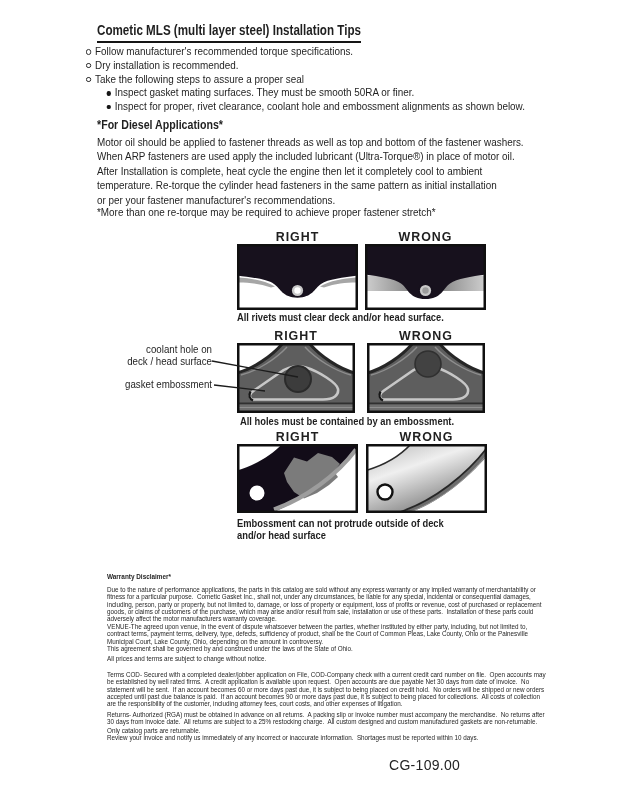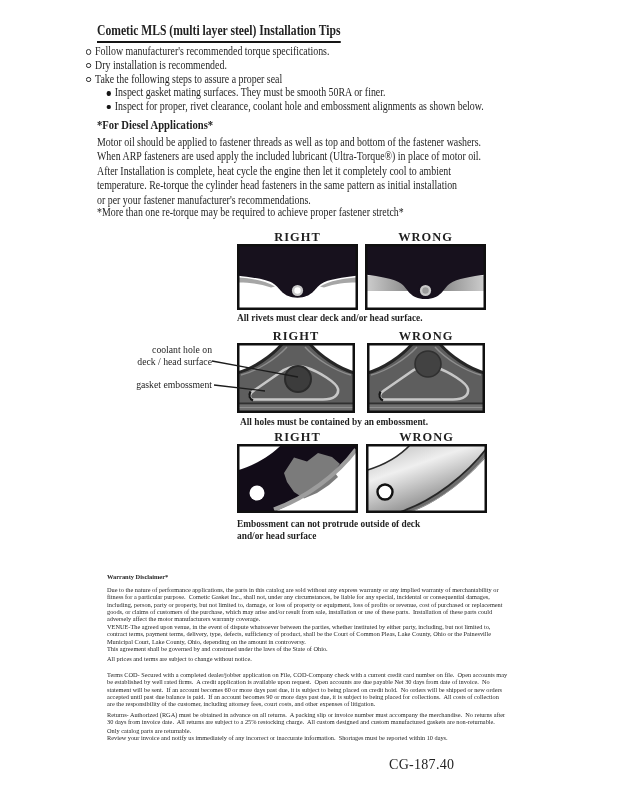--- a/index.html
+++ b/index.html
@@ -1,18 +1,18 @@
 <!DOCTYPE html>
 <html><head>
 <meta charset="utf-8">
 <style>
   html,body { margin:0; padding:0; background:#ffffff; }
   .page {
     position:relative; width:618px; height:800px; background:#ffffff;
-    font-family:Liberation Serif, serif; color:#1f1f1f; overflow:hidden;
+    font-family:Liberation Sans, sans-serif; color:#1f1f1f; overflow:hidden;
   }
   .abs { position:absolute; }
   .sqz { transform:scaleX(0.86); transform-origin:0 0; }
   .title {
     left:97px; top:21px; font-size:15.5px; font-weight:bold;
     transform:scaleX(0.75); transform-origin:0 0; white-space:nowrap;
   }
   .title .u { display:inline-block; border-bottom:2px solid #151515; padding-bottom:1.5px; }
   .tips { left:86px; top:45px; font-size:11.5px; line-height:13.8px; }
   .tiprow { display:flex; align-items:center; white-space:nowrap; }
@@ -200,15 +200,15 @@
   <div class="abs fine" style="top:671px;">Terms COD- Secured with a completed dealer/jobber application on File, COD-Company check with a current credit card number on file.  Open accounts may
 be established by well rated firms.  A credit application is available upon request.  Open accounts are due payable Net 30 days from date of invoice.  No
 statement will be sent.  If an account becomes 60 or more days past due, it is subject to being placed on credit hold.  No orders will be shipped or new orders
 accepted until past due balance is paid.  If an account becomes 90 or more days past due, it is subject to being placed for collections.  All costs of collection
 are the responsibility of the customer, including attorney fees, court costs, and other expenses of litigation.</div>
   <div class="abs fine" style="top:711px;">Returns- Authorized (RGA) must be obtained in advance on all returns.  A packing slip or invoice number must accompany the merchandise.  No returns after
 30 days from invoice date.  All returns are subject to a 25% restocking charge.  All custom designed and custom manufactured gaskets are non-returnable.</div>
   <div class="abs fine" style="top:727px;">Only catalog parts are returnable.
 Review your invoice and notify us immediately of any incorrect or inaccurate information.  Shortages must be reported within 10 days.</div>
 
-  <div class="abs code">CG-187.40</div>
+  <div class="abs code">CG-109.00</div>
 
 </div>
 
 </body></html>

